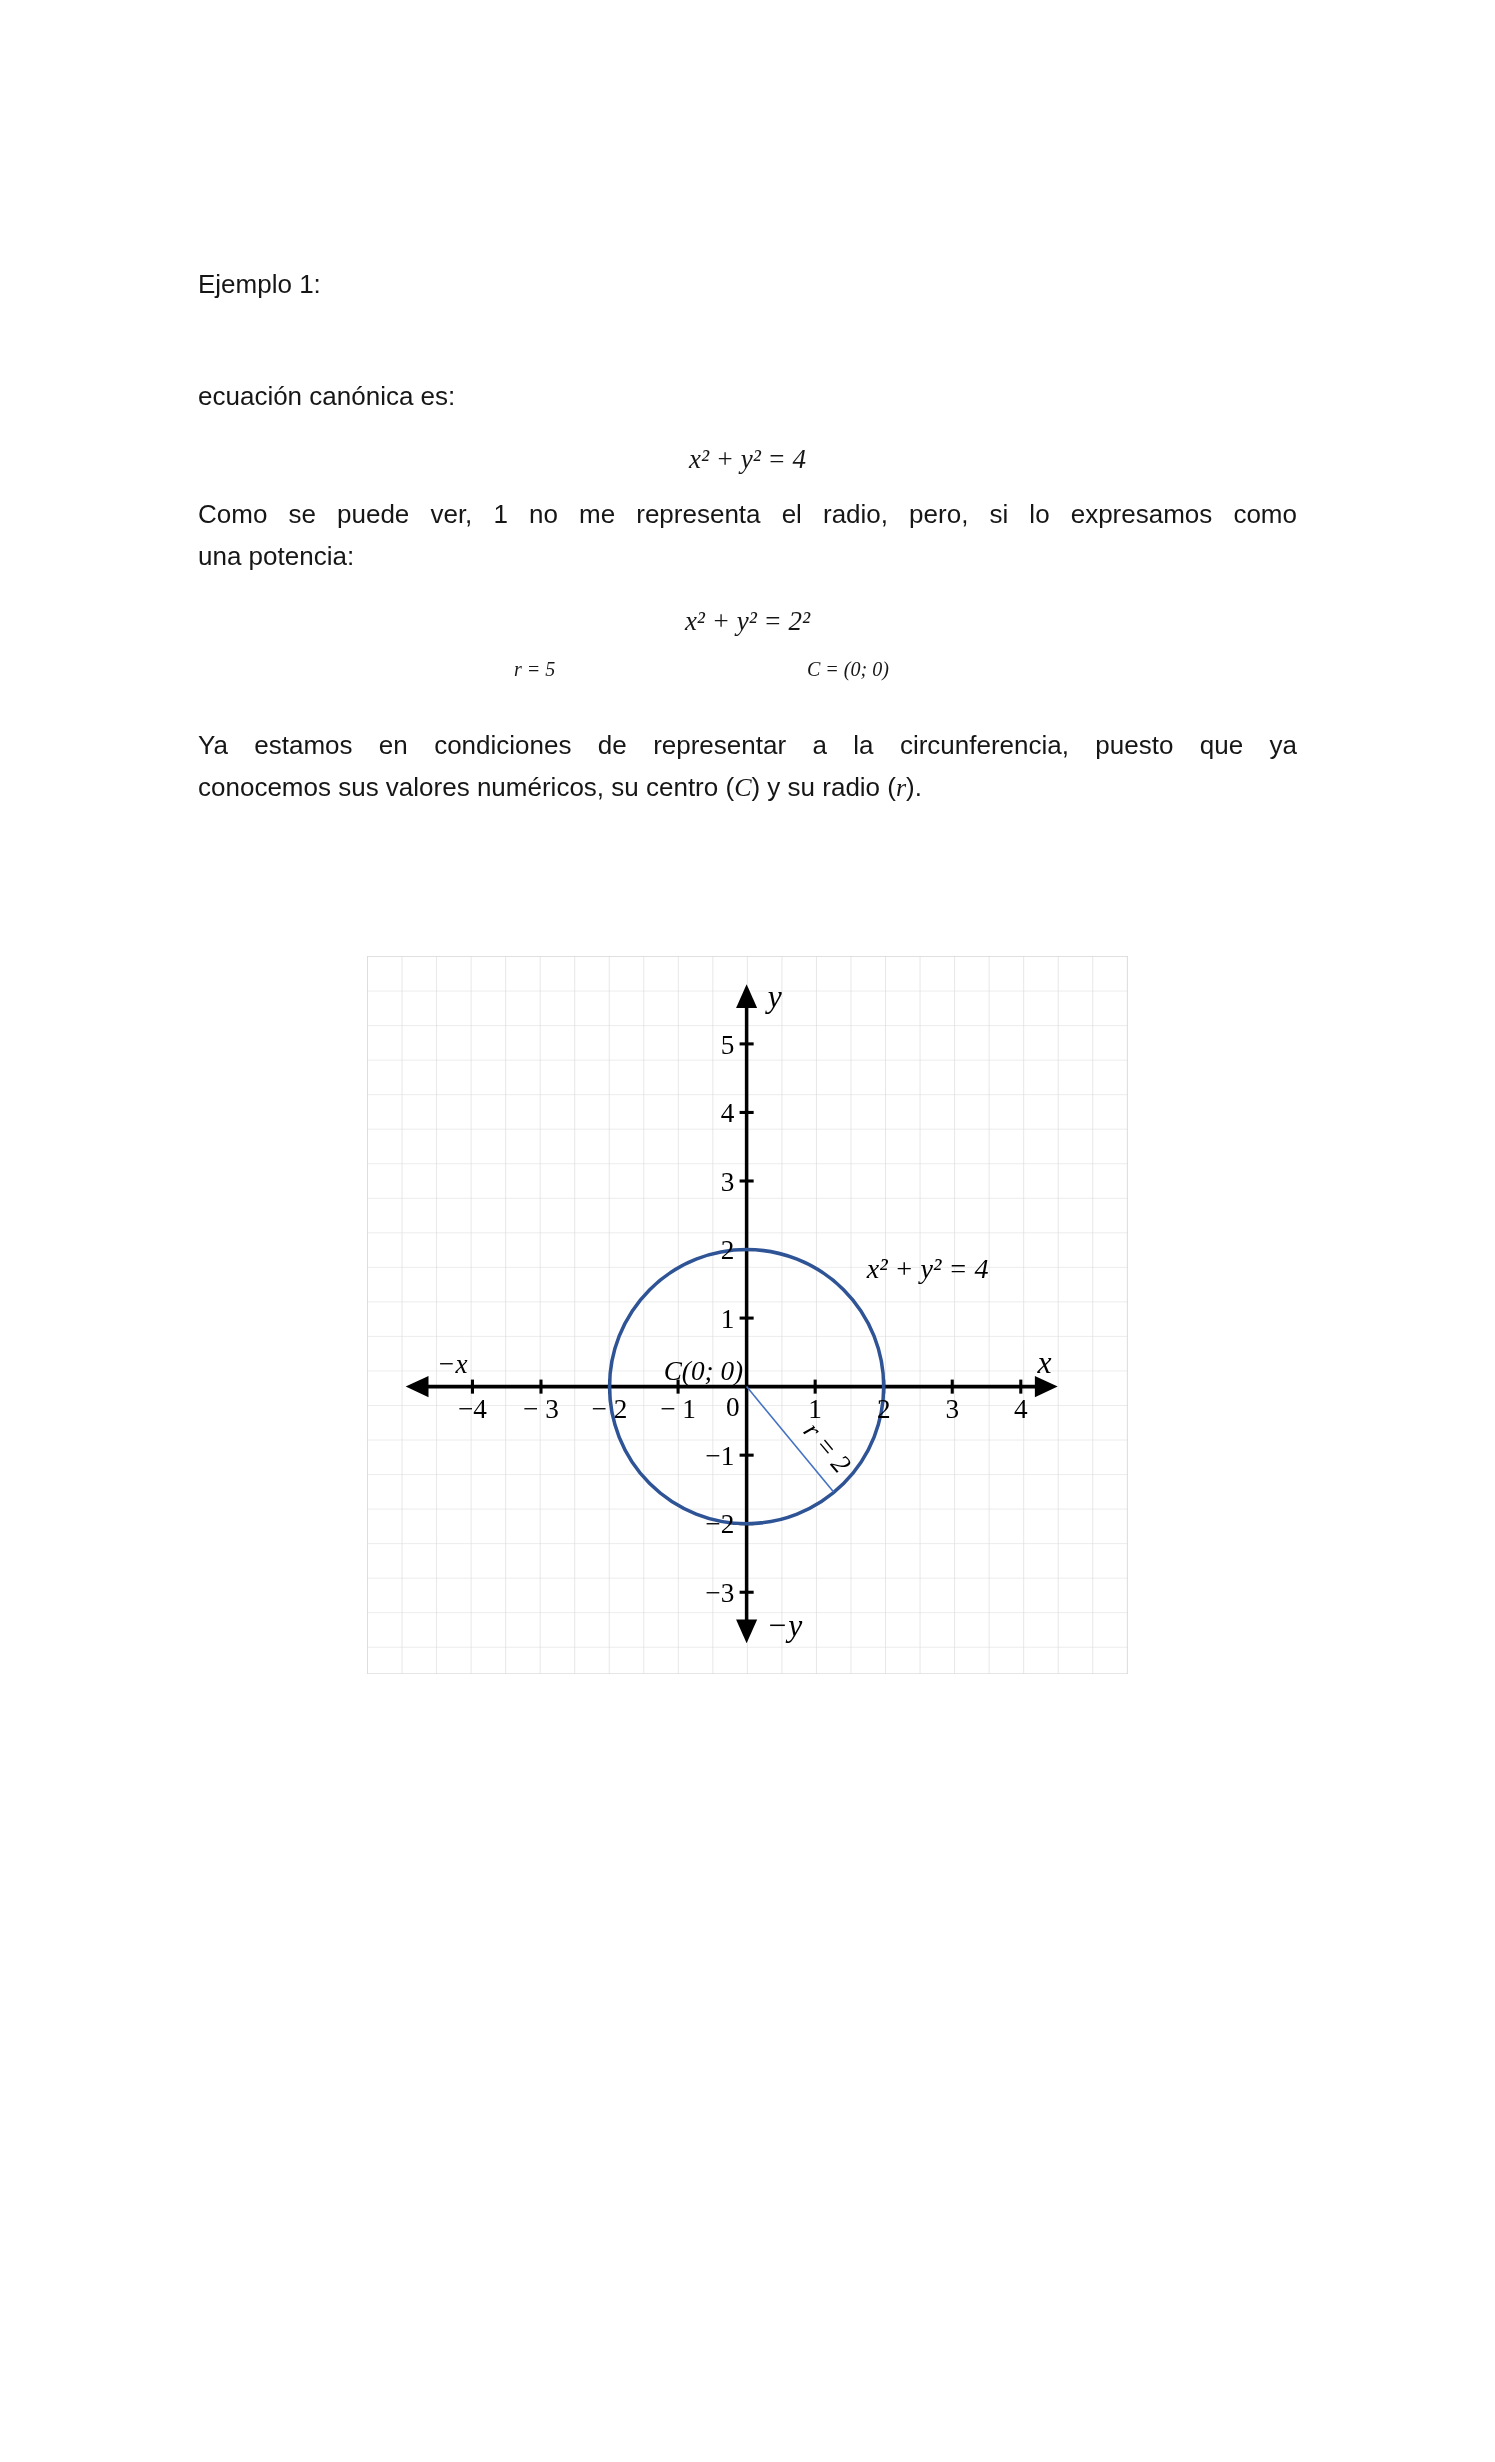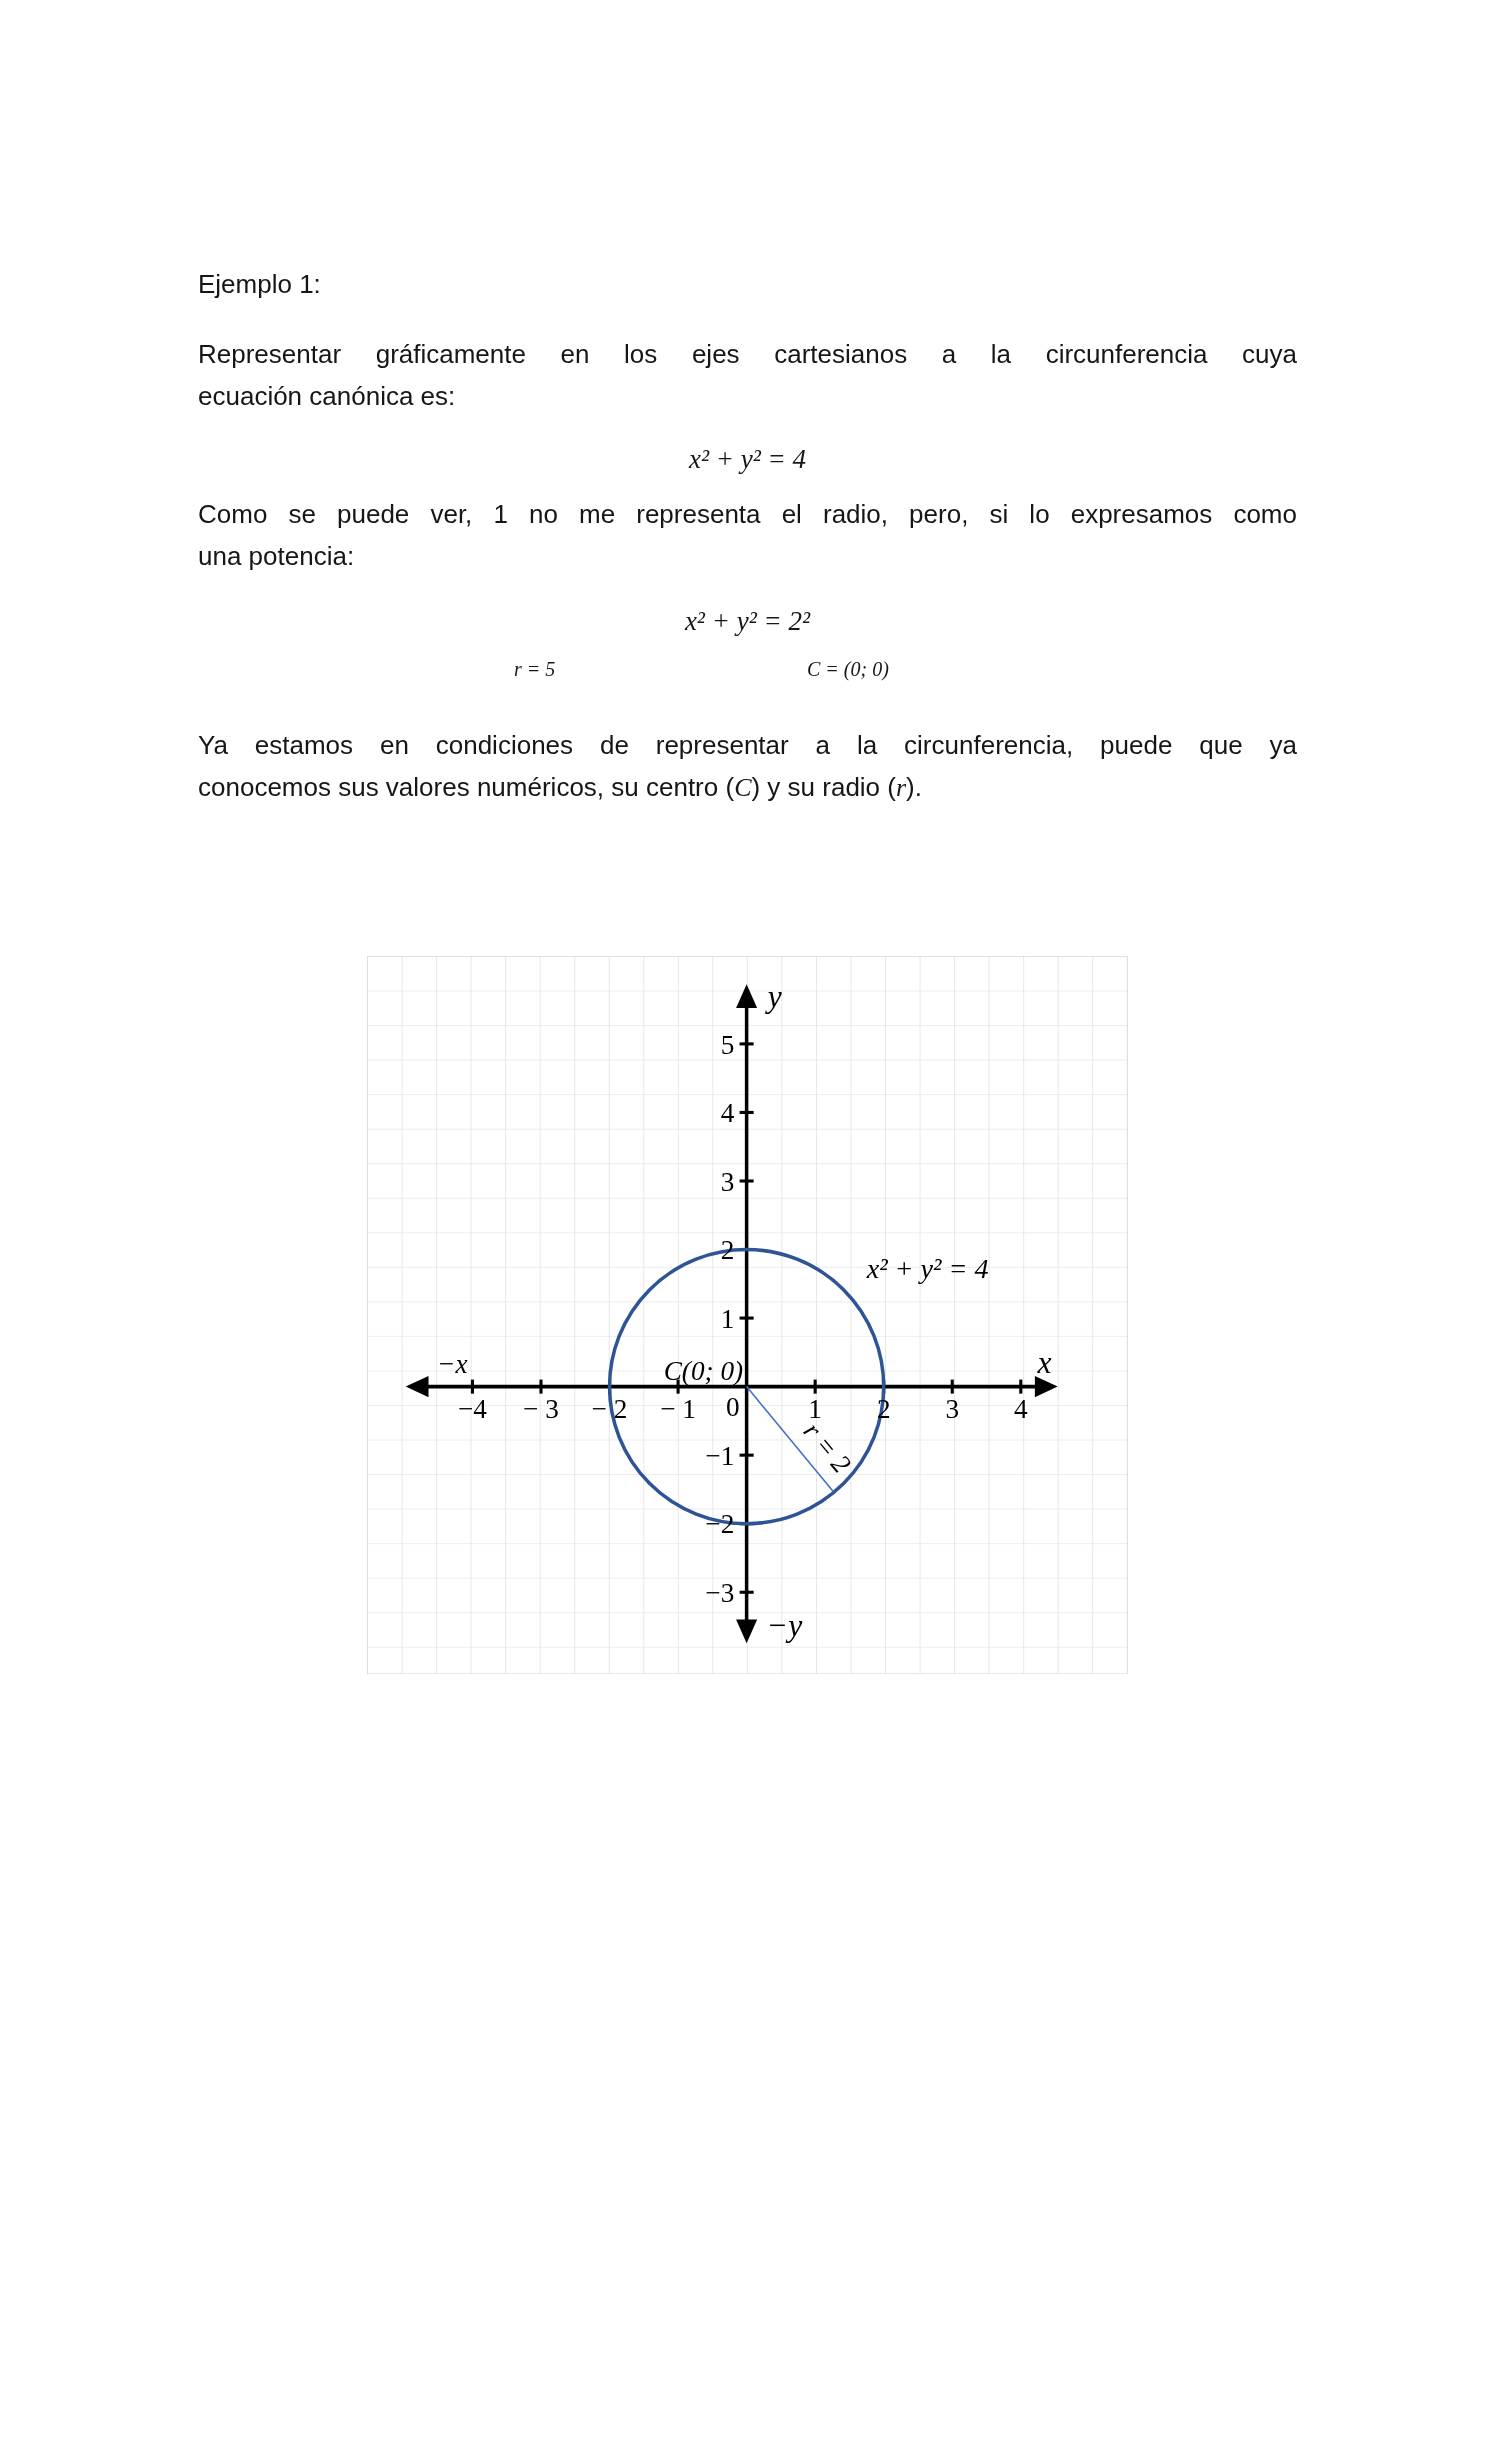--- a/index.html
+++ b/index.html
@@ -70,34 +70,33 @@
     margin-left:10.5px;
   }
 </style>
 </head>
 <body>
 
 <div class="page">
 
   <div class="block" style="top:267px">Ejemplo 1:</div>
 
-  <div class="block j" style="top:337px">Representar gráficamente en los ejes cartesianos a la circunferencia cuya</div>
   <div class="block" style="top:379px">ecuación canónica es:</div>
 
   <div class="block eq" style="top:441px">x² + y² = 4</div>
 
   <div class="block j" style="top:497px">Como se puede ver, 1 no me representa el radio, pero, si lo expresamos como</div>
   <div class="block" style="top:539px">una potencia:</div>
 
   <div class="block eq" style="top:603px">x² + y² = 2²</div>
 
   <span class="res" style="left:514px;top:658px">r = 5</span>
   <span class="res" style="left:807px;top:658px">C = (0; 0)</span>
 
-  <div class="block j" style="top:728px">Ya estamos en condiciones de representar a la circunferencia, puede que ya</div>
+  <div class="block j" style="top:728px">Ya estamos en condiciones de representar a la circunferencia, puesto que ya</div>
   <div class="block" style="top:770px"><span>conocemos sus valores numéricos, su centro (</span><span class="mi">C</span><span>) y su radio (</span><span class="mi">r</span><span>).</span></div>
 
   <svg class="graph" width="761" height="718" viewBox="0 0 866 817">
     <defs>
       <pattern id="gridpat" width="39.3" height="39.3" patternUnits="userSpaceOnUse">
         <path d="M 39.3 0 L 0 0 0 39.3" fill="none" stroke="#D9D9D9" stroke-width="1.4"></path>
       </pattern>
     </defs>
 
     <rect x="0" y="0" width="866" height="817" fill="url(#gridpat)" stroke="#D9D9D9" stroke-width="1.4"></rect>

